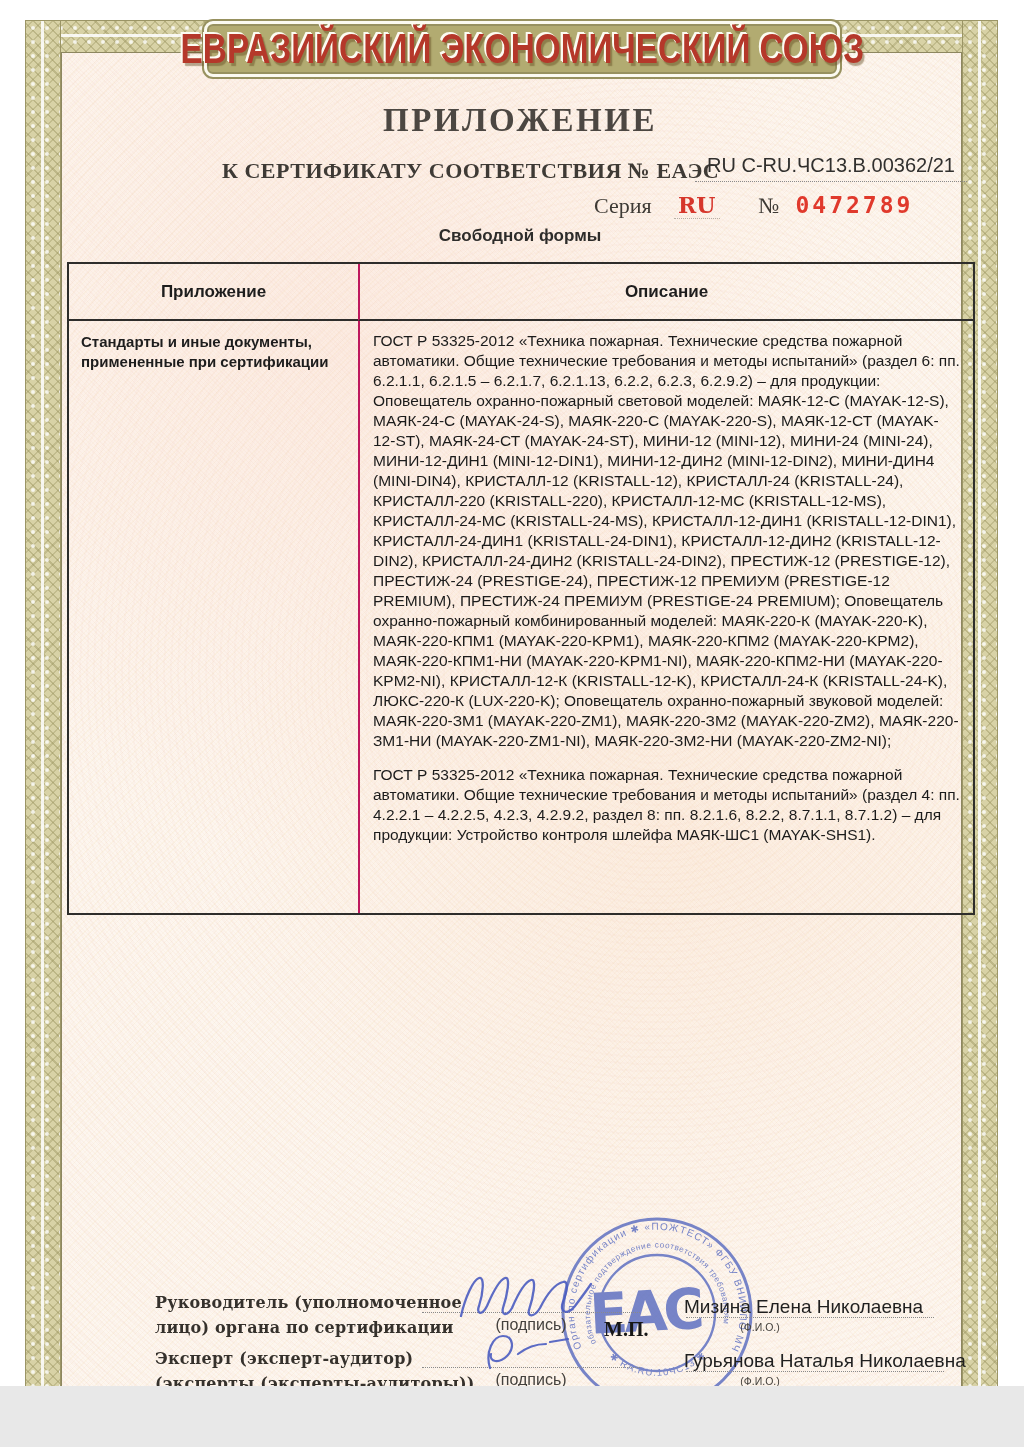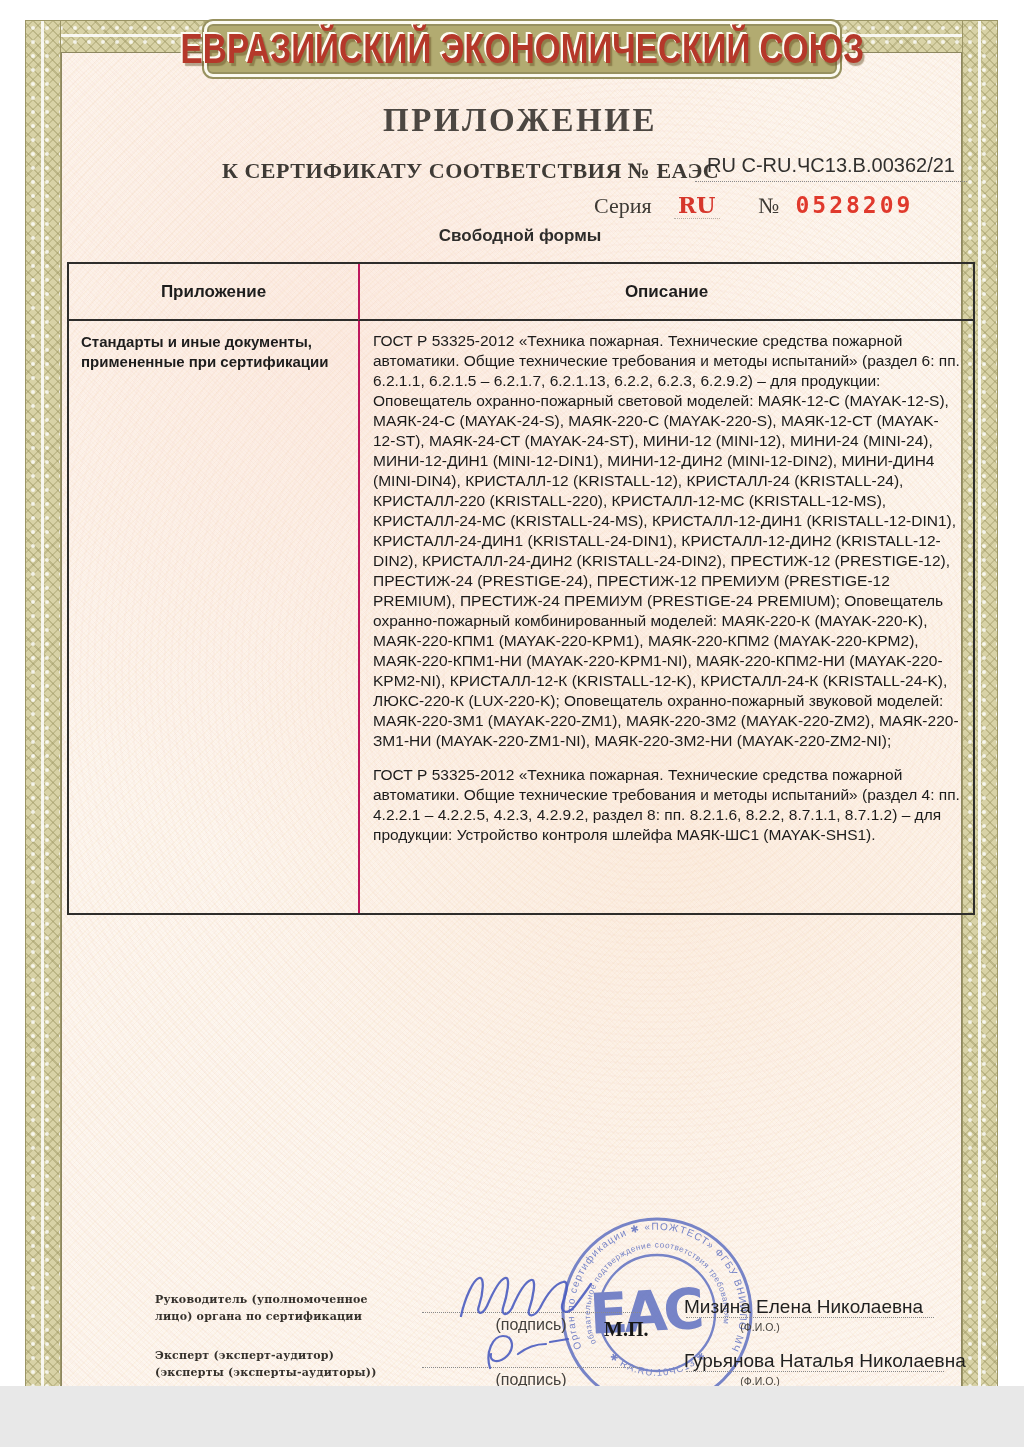--- a/index.html
+++ b/index.html
@@ -72,21 +72,21 @@
   .annex-table{position:absolute;left:67px;top:262px;width:908px;height:653px;z-index:2;box-sizing:border-box;
     border:2px solid #2e2d2b;display:grid;grid-template-columns:289px 1fr;grid-template-rows:57px 1fr;}
   .cell{box-sizing:border-box;}
   .th{display:flex;align-items:center;justify-content:center;font-weight:700;font-size:17px;color:#1d1d1d;border-bottom:2px solid #2e2d2b;}
   .col2{border-left:2px solid #be185d;}
   .annex-cell{padding:11px 12px;font-weight:700;font-size:15px;line-height:1.35;color:#1d1d1d;}
   .desc-cell{padding:10px 13px;font-size:15.5px;line-height:20px;color:#1b1b1b;}
   .desc-cell p{margin:0 0 14px 0;}
 
   
-  .sig-label{position:absolute;z-index:3;font-family:"DejaVu Serif",serif;font-weight:600;font-size:11px;line-height:1.55;color:#35312c;letter-spacing:.2px;}
+  .sig-label{position:absolute;z-index:3;font-family:"DejaVu Serif",serif;font-weight:600;font-size:16px;line-height:1.55;color:#35312c;letter-spacing:.2px;}
   .sig-line{position:absolute;z-index:2;border-bottom:1px dotted #8a8a8a;}
   .sig-caption{position:absolute;z-index:3;text-align:center;font-size:16px;color:#44413d;}
   .fio-name{position:absolute;z-index:3;font-size:19px;color:#1f1f1f;white-space:nowrap;}
   .fio-caption{position:absolute;z-index:3;text-align:center;font-size:10.5px;color:#44413d;}
   .mp-label{position:absolute;left:604px;top:1318px;z-index:4;font-family:"Liberation Serif",serif;font-weight:700;font-size:20px;color:#161616;}
   .stamp{position:absolute;left:556px;top:1212px;width:202px;height:202px;z-index:1;opacity:.82;}
   .sig-svg{position:absolute;z-index:4;}
 
   
   .imprint{position:absolute;left:50%;top:1402px;transform:translateX(-50%);z-index:6;
@@ -109,21 +109,21 @@
     <span class="banner-text">ЕВРАЗИЙСКИЙ ЭКОНОМИЧЕСКИЙ СОЮЗ</span>
   </div>
 
   <div class="doc-title">ПРИЛОЖЕНИЕ</div>
   <div class="subtitle">К СЕРТИФИКАТУ СООТВЕТСТВИЯ № ЕАЭС</div>
   <div class="cert-number">RU C-RU.ЧС13.В.00362/21</div>
   <div class="series-row">
     <span class="series-label">Серия</span>
     <span class="series-value">RU</span>
     <span class="number-sign">№</span>
-    <span class="blank-number">0528209</span>
+    <span class="blank-number">0472789</span>
   </div>
   <div class="form-note">Свободной формы</div>
 
   <div class="annex-table">
     <div class="cell th col1">Приложение</div>
     <div class="cell th col2">Описание</div>
     <div class="cell annex-cell">Стандарты и иные документы, примененные при сертификации</div>
     <div class="cell desc-cell col2">
       <p>ГОСТ Р 53325-2012 «Техника пожарная. Технические средства пожарной автоматики. Общие технические требования и методы испытаний» (раздел 6: пп. 6.2.1.1, 6.2.1.5 – 6.2.1.7, 6.2.1.13, 6.2.2, 6.2.3, 6.2.9.2) – для продукции: Оповещатель охранно-пожарный световой моделей: МАЯК-12-С (MAYAK-12-S), МАЯК-24-С (MAYAK-24-S), МАЯК-220-С (MAYAK-220-S), МАЯК-12-СТ (MAYAK-12-ST), МАЯК-24-СТ (MAYAK-24-ST), МИНИ-12 (MINI-12), МИНИ-24 (MINI-24), МИНИ-12-ДИН1 (MINI-12-DIN1), МИНИ-12-ДИН2 (MINI-12-DIN2), МИНИ-ДИН4 (MINI-DIN4), КРИСТАЛЛ-12 (KRISTALL-12), КРИСТАЛЛ-24 (KRISTALL-24), КРИСТАЛЛ-220 (KRISTALL-220), КРИСТАЛЛ-12-МС (KRISTALL-12-MS), КРИСТАЛЛ-24-МС (KRISTALL-24-MS), КРИСТАЛЛ-12-ДИН1 (KRISTALL-12-DIN1), КРИСТАЛЛ-24-ДИН1 (KRISTALL-24-DIN1), КРИСТАЛЛ-12-ДИН2 (KRISTALL-12-DIN2), КРИСТАЛЛ-24-ДИН2 (KRISTALL-24-DIN2), ПРЕСТИЖ-12 (PRESTIGE-12), ПРЕСТИЖ-24 (PRESTIGE-24), ПРЕСТИЖ-12 ПРЕМИУМ (PRESTIGE-12 PREMIUM), ПРЕСТИЖ-24 ПРЕМИУМ (PRESTIGE-24 PREMIUM); Оповещатель охранно-пожарный комбинированный моделей: МАЯК-220-К (MAYAK-220-K), МАЯК-220-КПМ1 (MAYAK-220-KPM1), МАЯК-220-КПМ2 (MAYAK-220-KPM2), МАЯК-220-КПМ1-НИ (MAYAK-220-KPM1-NI), МАЯК-220-КПМ2-НИ (MAYAK-220-KPM2-NI), КРИСТАЛЛ-12-К (KRISTALL-12-K), КРИСТАЛЛ-24-К (KRISTALL-24-K), ЛЮКС-220-К (LUX-220-K); Оповещатель охранно-пожарный звуковой моделей: МАЯК-220-ЗМ1 (MAYAK-220-ZM1), МАЯК-220-ЗМ2 (MAYAK-220-ZM2), МАЯК-220-ЗМ1-НИ (MAYAK-220-ZM1-NI), МАЯК-220-ЗМ2-НИ (MAYAK-220-ZM2-NI);</p>
       <p>ГОСТ Р 53325-2012 «Техника пожарная. Технические средства пожарной автоматики. Общие технические требования и методы испытаний» (раздел 4: пп. 4.2.2.1 – 4.2.2.5, 4.2.3, 4.2.9.2, раздел 8: пп. 8.2.1.6, 8.2.2, 8.7.1.1, 8.7.1.2) – для продукции: Устройство контроля шлейфа МАЯК-ШС1 (MAYAK-SHS1).</p>

